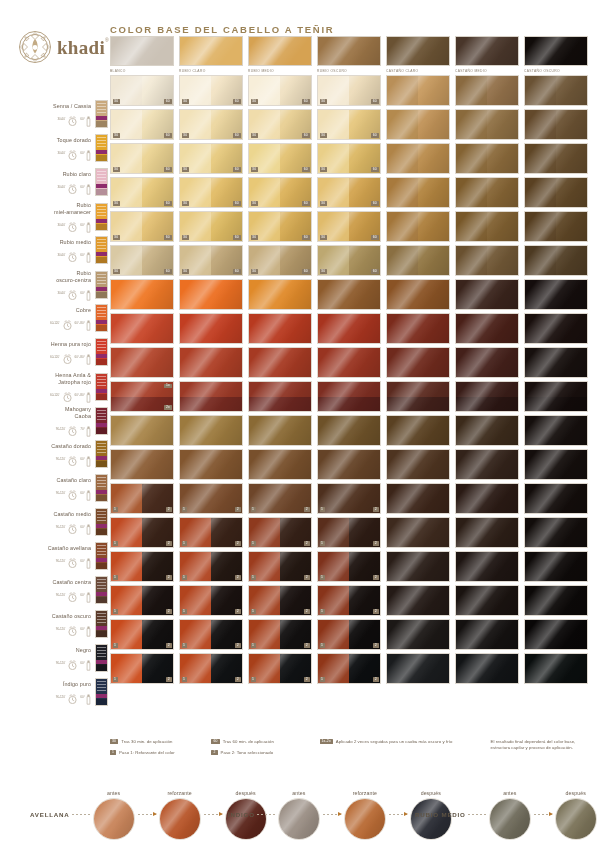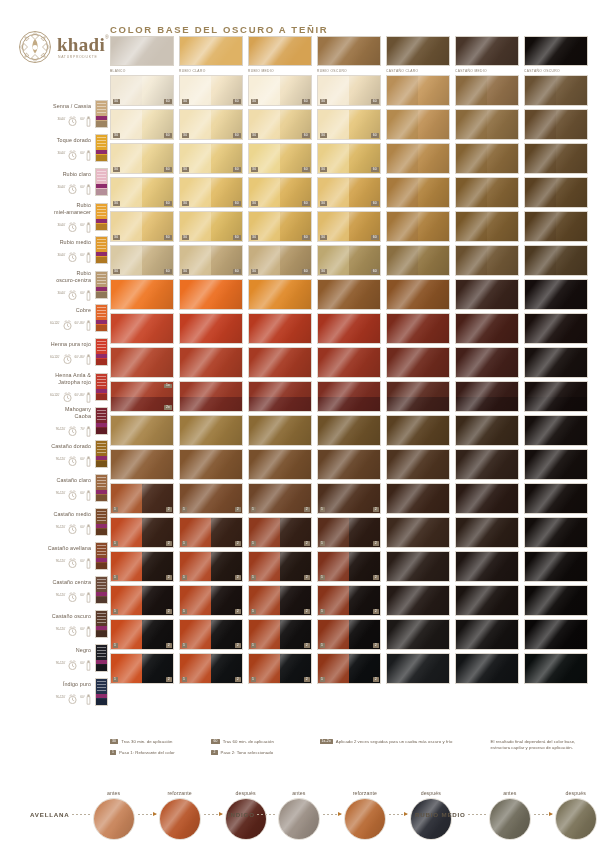--- a/index.html
+++ b/index.html
@@ -9,21 +9,21 @@
     font-family:"Liberation Sans", sans-serif;
     color:#6b5b4b;
     overflow:hidden;
     position:relative;
   }
   .page{position:relative;width:600px;height:848px;}
 
   
   .logo-wrap{position:absolute;left:18px;top:24px;width:92px;height:46px;display:flex;align-items:center;gap:5px;}
   .logo-mark{width:34px;height:34px;position:relative;flex:0 0 auto;}
-  .logo-text{display:flex;flex-direction:column;line-height:1;}
+  .logo-text{display:flex;flex-direction:row;line-height:1;}
   .logo-name{font-size:19px;font-weight:700;color:#8b7355;letter-spacing:.3px;font-family:"Liberation Serif",serif;}
   .logo-reg{font-size:5px;color:#a08c72;vertical-align:super;}
   .logo-sub{font-size:3.4px;color:#a6957e;letter-spacing:.7px;margin-top:2px;margin-left:1px;}
 
   
   .chart-title{
     position:absolute;left:110px;top:24px;
     font-size:9.5px;font-weight:700;color:#9b8256;letter-spacing:1.7px;
   }
 
@@ -168,21 +168,21 @@
     </div>
     <div class="logo-text">
       <div style="display:flex;align-items:flex-start;">
         <span class="logo-name">khadi</span>
         <span class="logo-reg">®</span>
       </div>
       <div class="logo-sub">NATURPRODUKTE</div>
     </div>
   </div>
 
-  <div class="chart-title">COLOR BASE DEL OSCURO A TEÑIR</div>
+  <div class="chart-title">COLOR BASE DEL CABELLO A TEÑIR</div>
 
   <div class="side" id="sidebar">
       <div class="side-item" style="position: absolute; right: 0px; width: 108px; top: 64.2656px;">
         <div class="side-inner">
           <div class="side-textcol">
             <div class="side-name">
               <div>Senna / Cassia</div>
             </div>
             <div class="side-icons">
               <span class="ico-time">30-60'</span>

